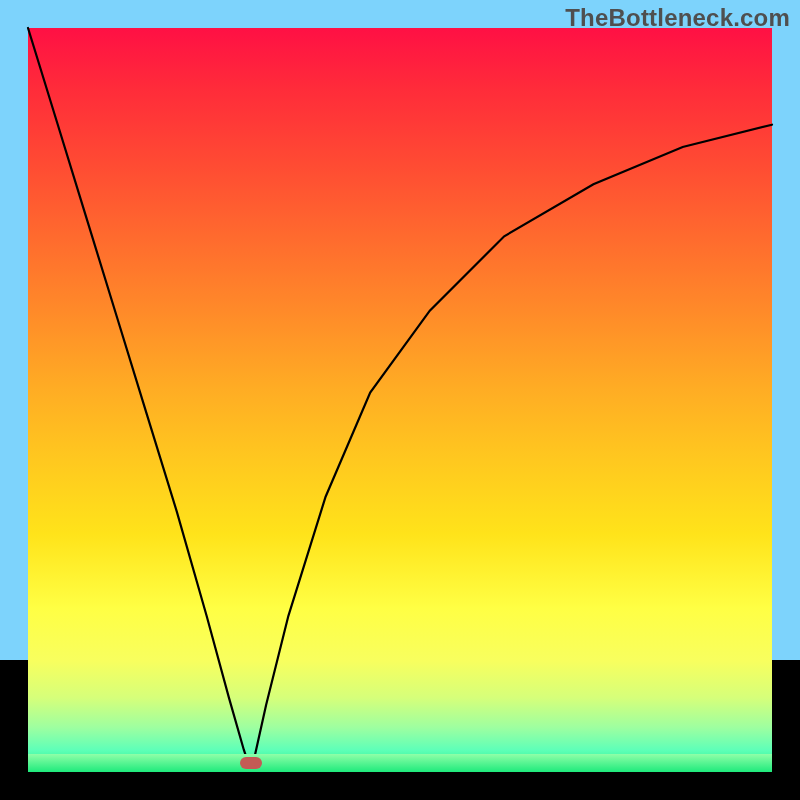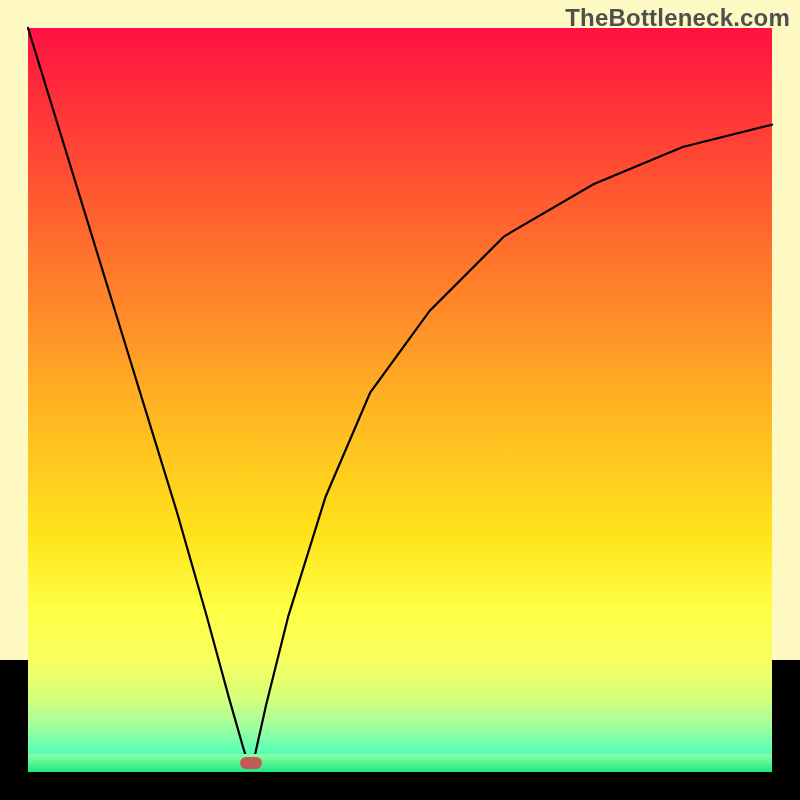--- a/index.html
+++ b/index.html
@@ -8,21 +8,21 @@
     width: 800px;
     height: 800px;
     background: #000;
     font-family: Arial, Helvetica, sans-serif;
     overflow: hidden;
   }
   .frame {
     position: relative;
     width: 800px;
     height: 660px;
-    background: #fef9c3;
+    background: #7dd3fc;
   }
   .watermark {
     position: absolute;
     top: 4px;
     right: 10px;
     color: #4f4f4f;
     font-size: 24px;
     font-weight: 600;
     letter-spacing: 0.2px;
     z-index: 5;

